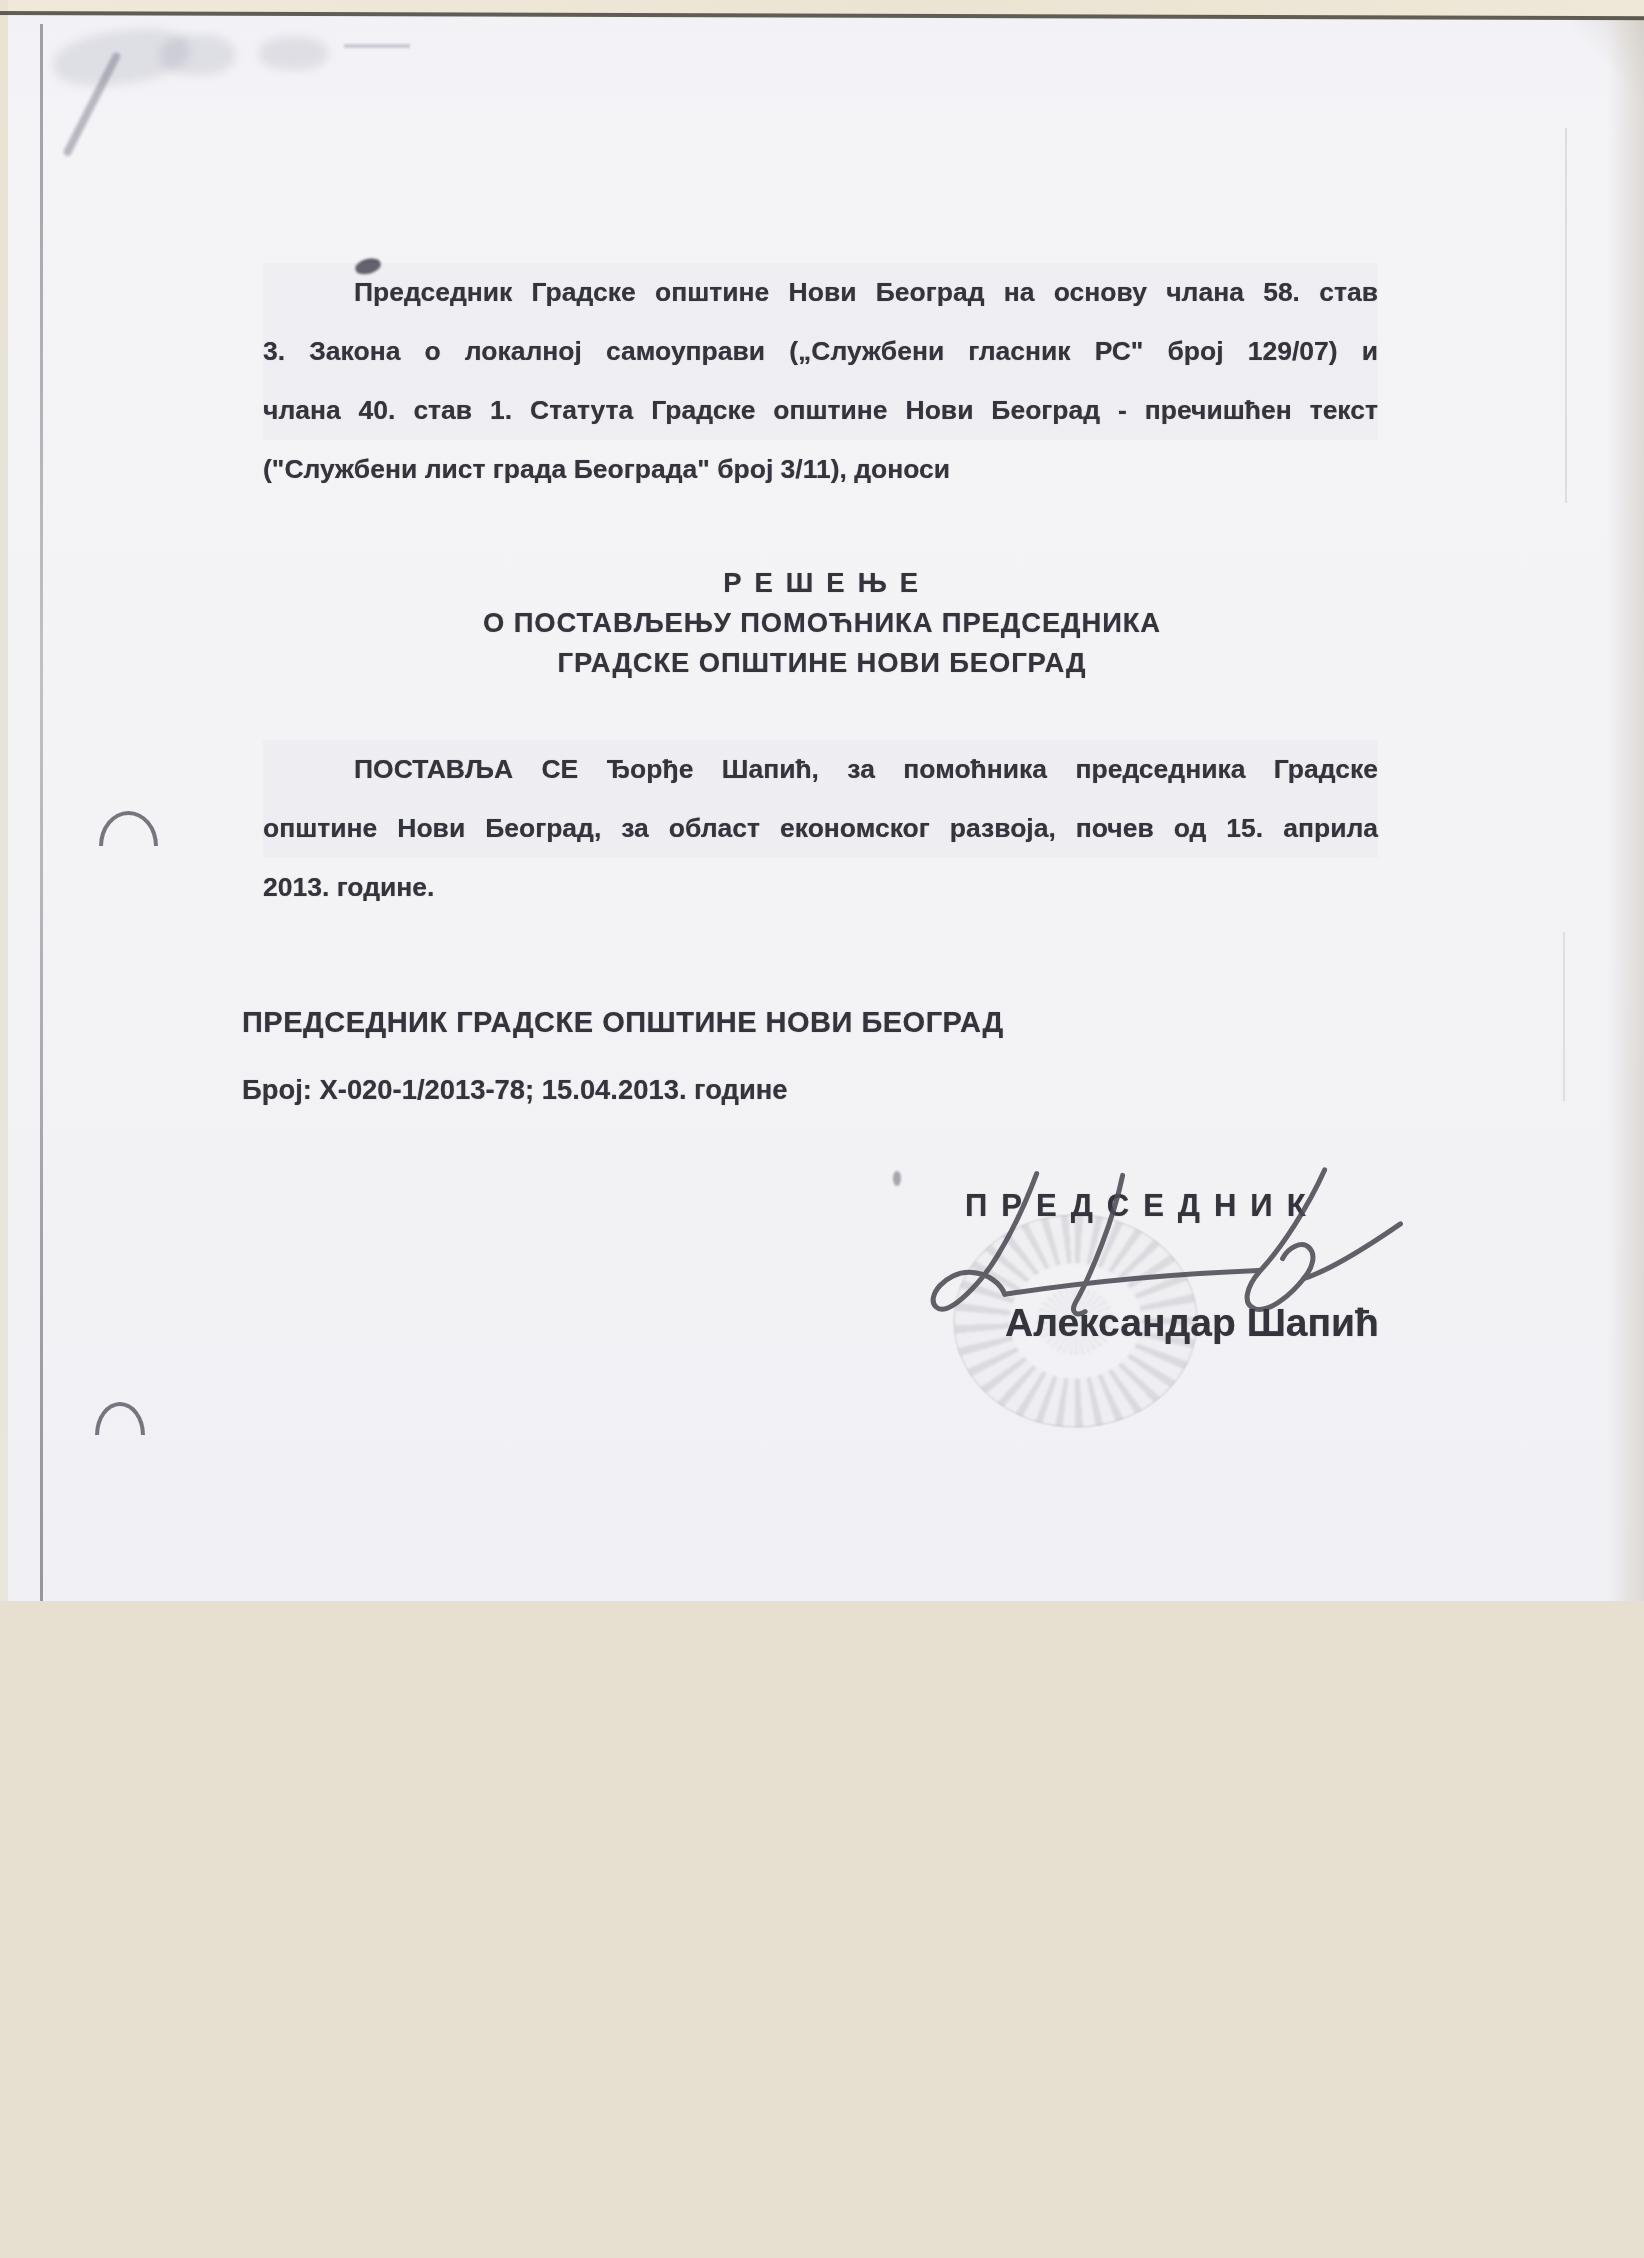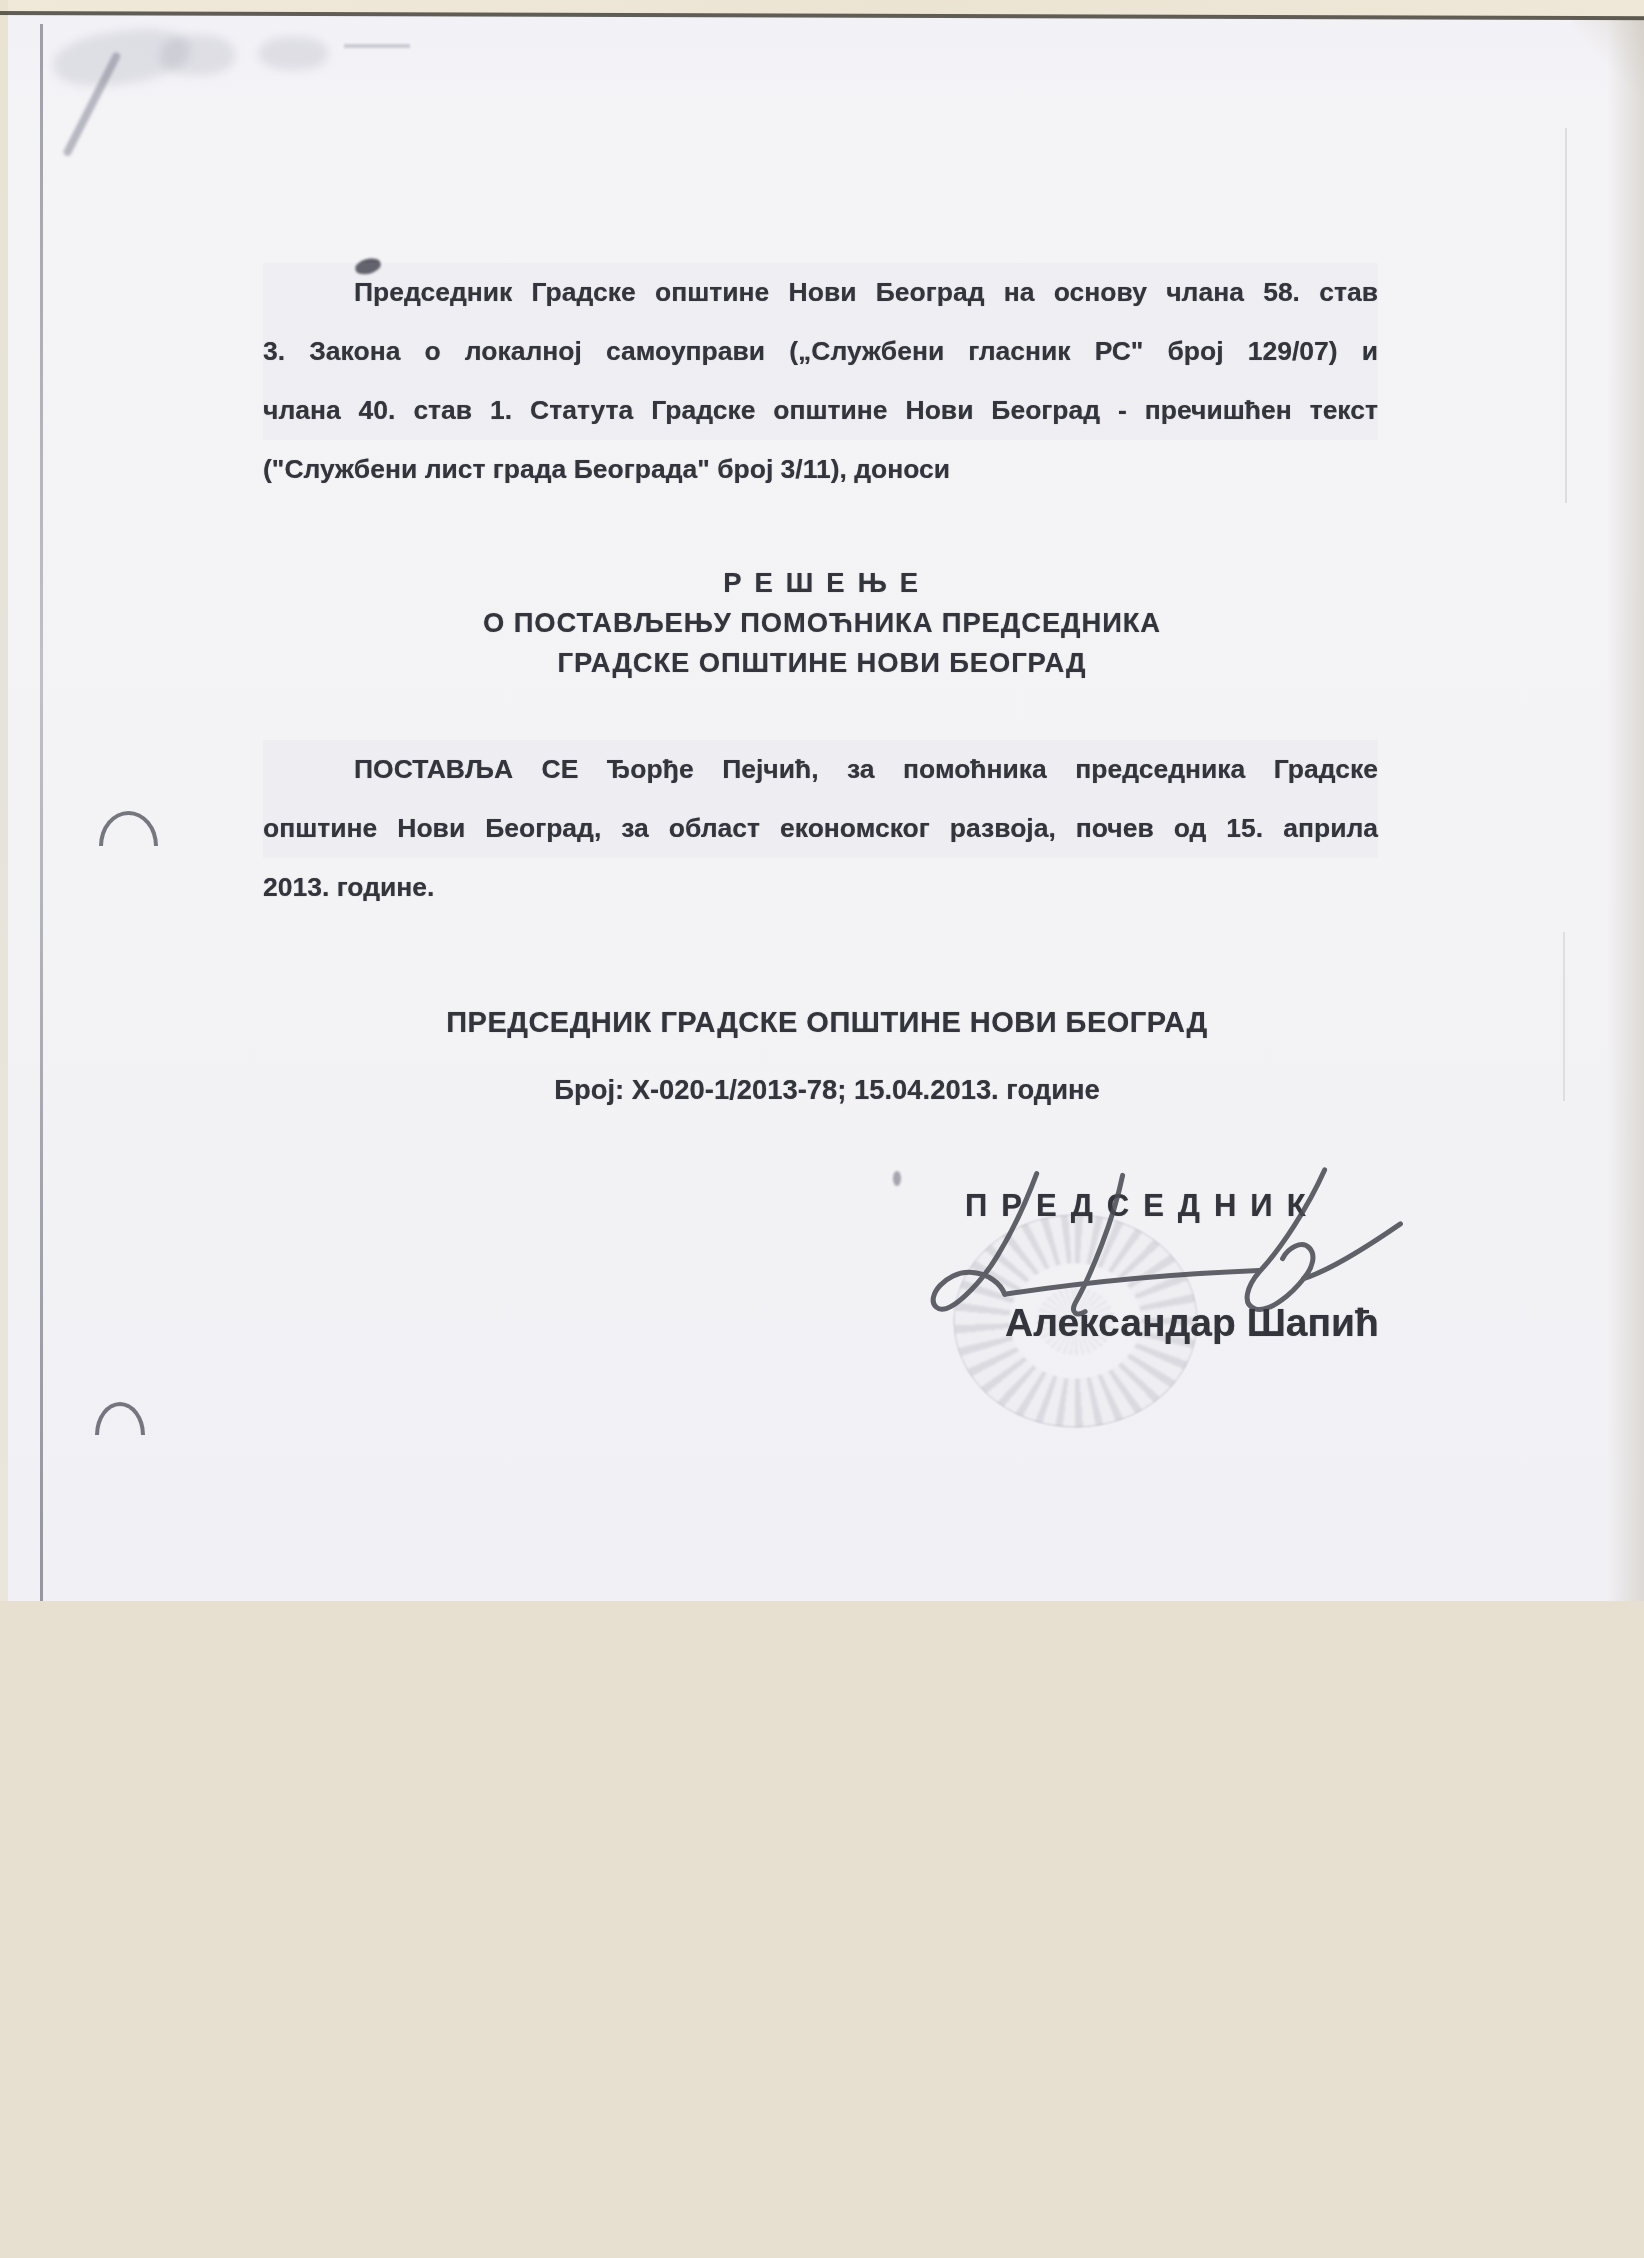--- a/index.html
+++ b/index.html
@@ -61,21 +61,21 @@
   .content .block{position:absolute;}
   .jline{font-size:26.5px;line-height:59px;text-align:justify;text-align-last:justify;
     text-shadow:0 0 0.9px rgba(52,52,62,.55);background:rgba(190,190,206,.07);}
   .jline.plain{text-align:left;text-align-last:left;background:transparent;}
   .jline.indent{padding-left:91px;}
   .para-intro{left:263px;top:263px;width:1115px;}
   .para-body{left:263px;top:740px;width:1115px;}
   .title-block{left:251px;top:563px;width:1142px;text-align:center;}
   .title-line{font-size:27.4px;line-height:40px;letter-spacing:0.9px;text-shadow:0 0 0.9px rgba(52,52,62,.55);}
   .title-main{letter-spacing:2.7px;}
-  .issuer-block{left:256px;top:1000px;width:1142px;text-align:center;}
+  .issuer-block{left:242px;top:1000px;width:1142px;}
   .issuer-line{font-size:29px;line-height:45px;letter-spacing:0.5px;text-shadow:0 0 0.9px rgba(52,52,62,.55);}
   .number-line{font-size:27.4px;line-height:42px;text-shadow:0 0 0.9px rgba(52,52,62,.55);margin-top:24px;}
   .sig-label{position:absolute;left:965px;top:1188px;font-size:31px;letter-spacing:2.7px;
     text-shadow:0 0 0.9px rgba(52,52,62,.55);z-index:10;}
   .sig-name{position:absolute;left:1005px;top:1301px;font-size:39px;
     text-shadow:0 0 0.9px rgba(52,52,62,.55);z-index:12;}
   
   .seal{position:absolute;left:952px;top:1213px;width:243px;height:212px;border-radius:50%;
     border:2.7px solid rgba(105,105,122,.34);filter:blur(1.1px);z-index:9;
     background:repeating-conic-gradient(rgba(100,102,120,.16) 0deg 4deg,rgba(100,102,120,.02) 4deg 11deg);
@@ -119,21 +119,21 @@
       <div class="jline plain">("Службени лист града Београда" број 3/11), доноси</div>
     </div>
 
     <div class="block title-block">
       <div class="title-line title-main">Р Е Ш Е Њ Е</div>
       <div class="title-line">О ПОСТАВЉЕЊУ ПОМОЋНИКА ПРЕДСЕДНИКА</div>
       <div class="title-line">ГРАДСКЕ ОПШТИНЕ НОВИ БЕОГРАД</div>
     </div>
 
     <div class="block para-body">
-      <div class="jline indent">ПОСТАВЉА СЕ Ђорђе Пејчић, за помоћника председника Градске</div>
+      <div class="jline indent">ПОСТАВЉА СЕ Ђорђе Шапић, за помоћника председника Градске</div>
       <div class="jline">општине Нови Београд, за област економског развоја, почев од 15. априла</div>
       <div class="jline plain">2013. године.</div>
     </div>
 
     <div class="block issuer-block">
       <div class="issuer-line">ПРЕДСЕДНИК ГРАДСКЕ ОПШТИНЕ НОВИ БЕОГРАД</div>
       <div class="number-line">Број: X-020-1/2013-78; 15.04.2013. године</div>
     </div>
 
     <div class="seal">

